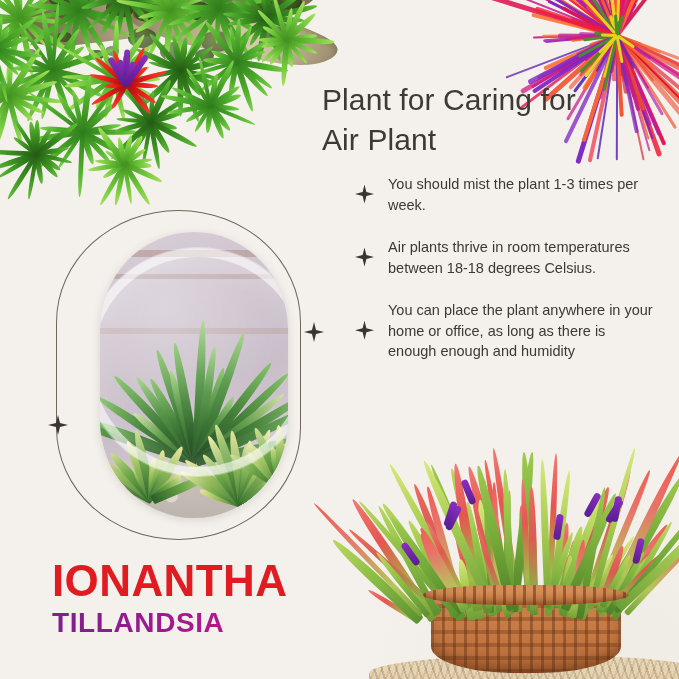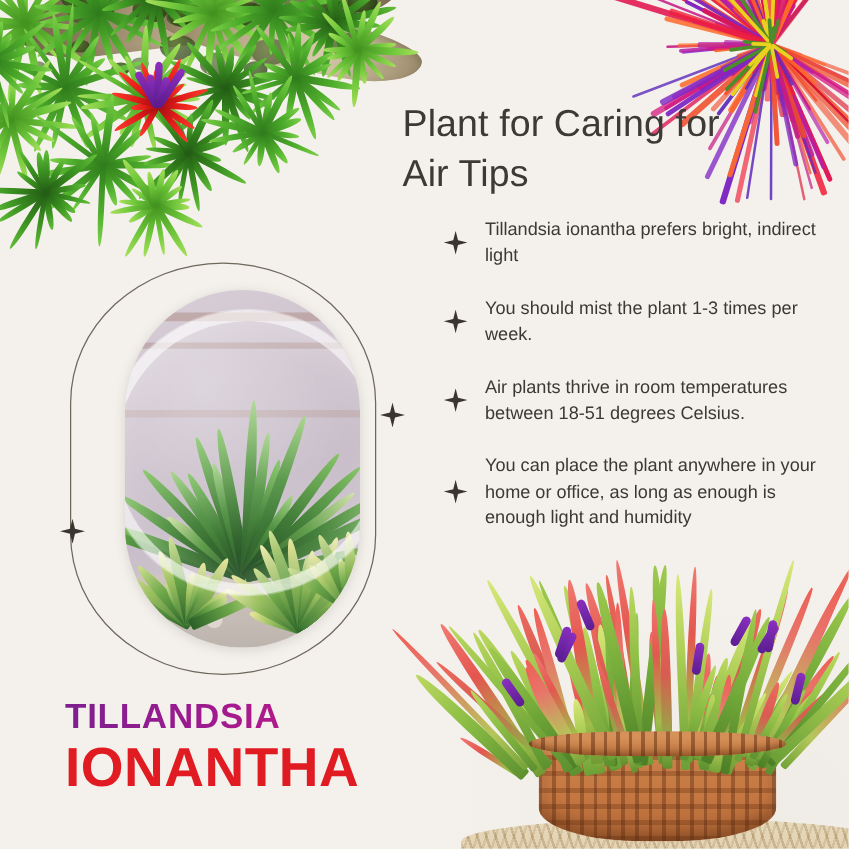--- a/index.html
+++ b/index.html
@@ -909,48 +909,42 @@
           <div class="pv-leaf" style="left: 182px; bottom: 30px; height: 69.6719px; background: linear-gradient(rgb(207, 224, 142) 0%, rgb(110, 168, 74) 45%, rgb(42, 95, 39) 100%); transform: rotate(56.1deg);"></div>
         </div>
       <div class="globe"></div>
     </div>
     <div class="sparkle" style="left:-8px;top:205px;width:20px;height:20px;"></div>
     <div class="sparkle" style="left:248px;top:112px;width:20px;height:20px;"></div>
   </div>
 
   <div id="headline">
     <div>Plant for Caring for</div>
-    <div>Air Tips</div>
+    <div>Air Plant</div>
   </div>
 
   <div id="tips-list">
-    <div class="tip">
-      <span class="bullet">
-          <span class="sparkle"></span>
-        </span>
-      <span class="txt">Tillandsia ionantha prefers bright, indirect light</span>
-    </div>
     <div class="tip">
       <span class="bullet">
           <span class="sparkle"></span>
         </span>
       <span class="txt">You should mist the plant 1-3 times per week.</span>
     </div>
     <div class="tip">
       <span class="bullet">
           <span class="sparkle"></span>
         </span>
-      <span class="txt">Air plants thrive in room temperatures between 18-51 degrees Celsius.</span>
+      <span class="txt">Air plants thrive in room temperatures between 18-18 degrees Celsius.</span>
     </div>
     <div class="tip">
       <span class="bullet">
           <span class="sparkle"></span>
         </span>
-      <span class="txt">You can place the plant anywhere in your home or office, as long as enough is enough light and humidity</span>
+      <span class="txt">You can place the plant anywhere in your home or office, as long as there is enough enough and humidity</span>
     </div>
   </div>
 
   <div id="wordmark">
+    <div id="wm-bottom">IONANTHA</div>
     <div id="wm-top">TILLANDSIA</div>
-    <div id="wm-bottom">IONANTHA</div>
   </div>
 
 </div>
 
 </body></html>

